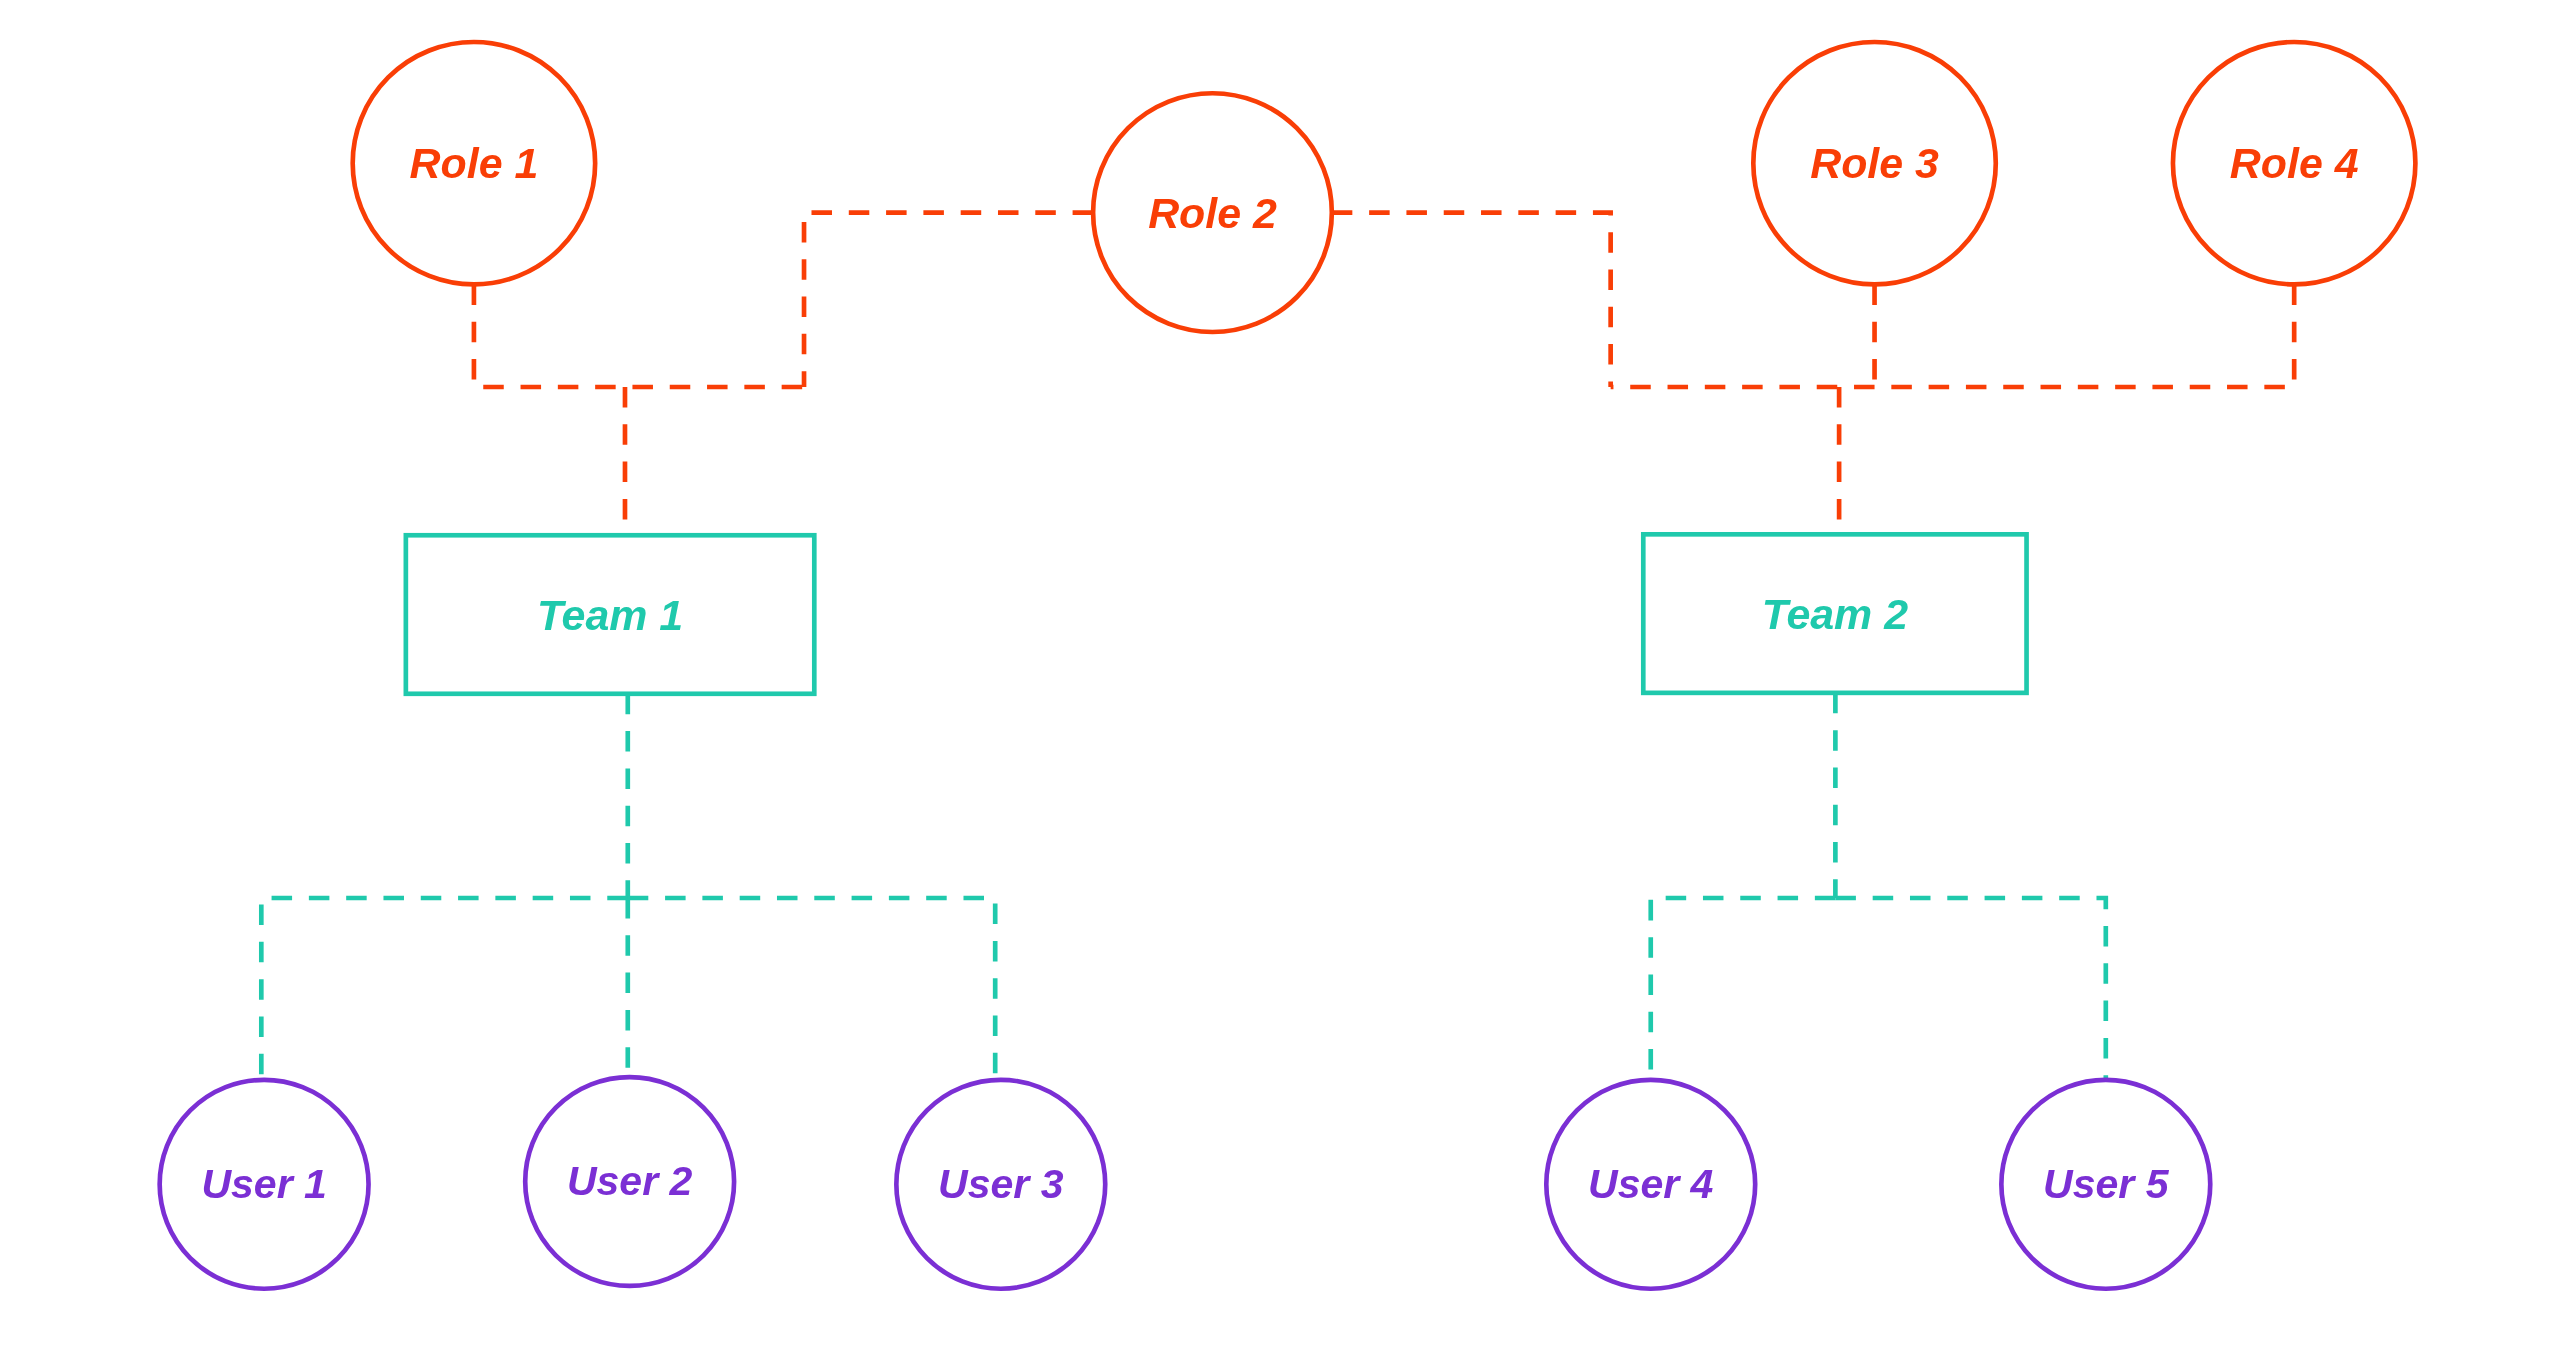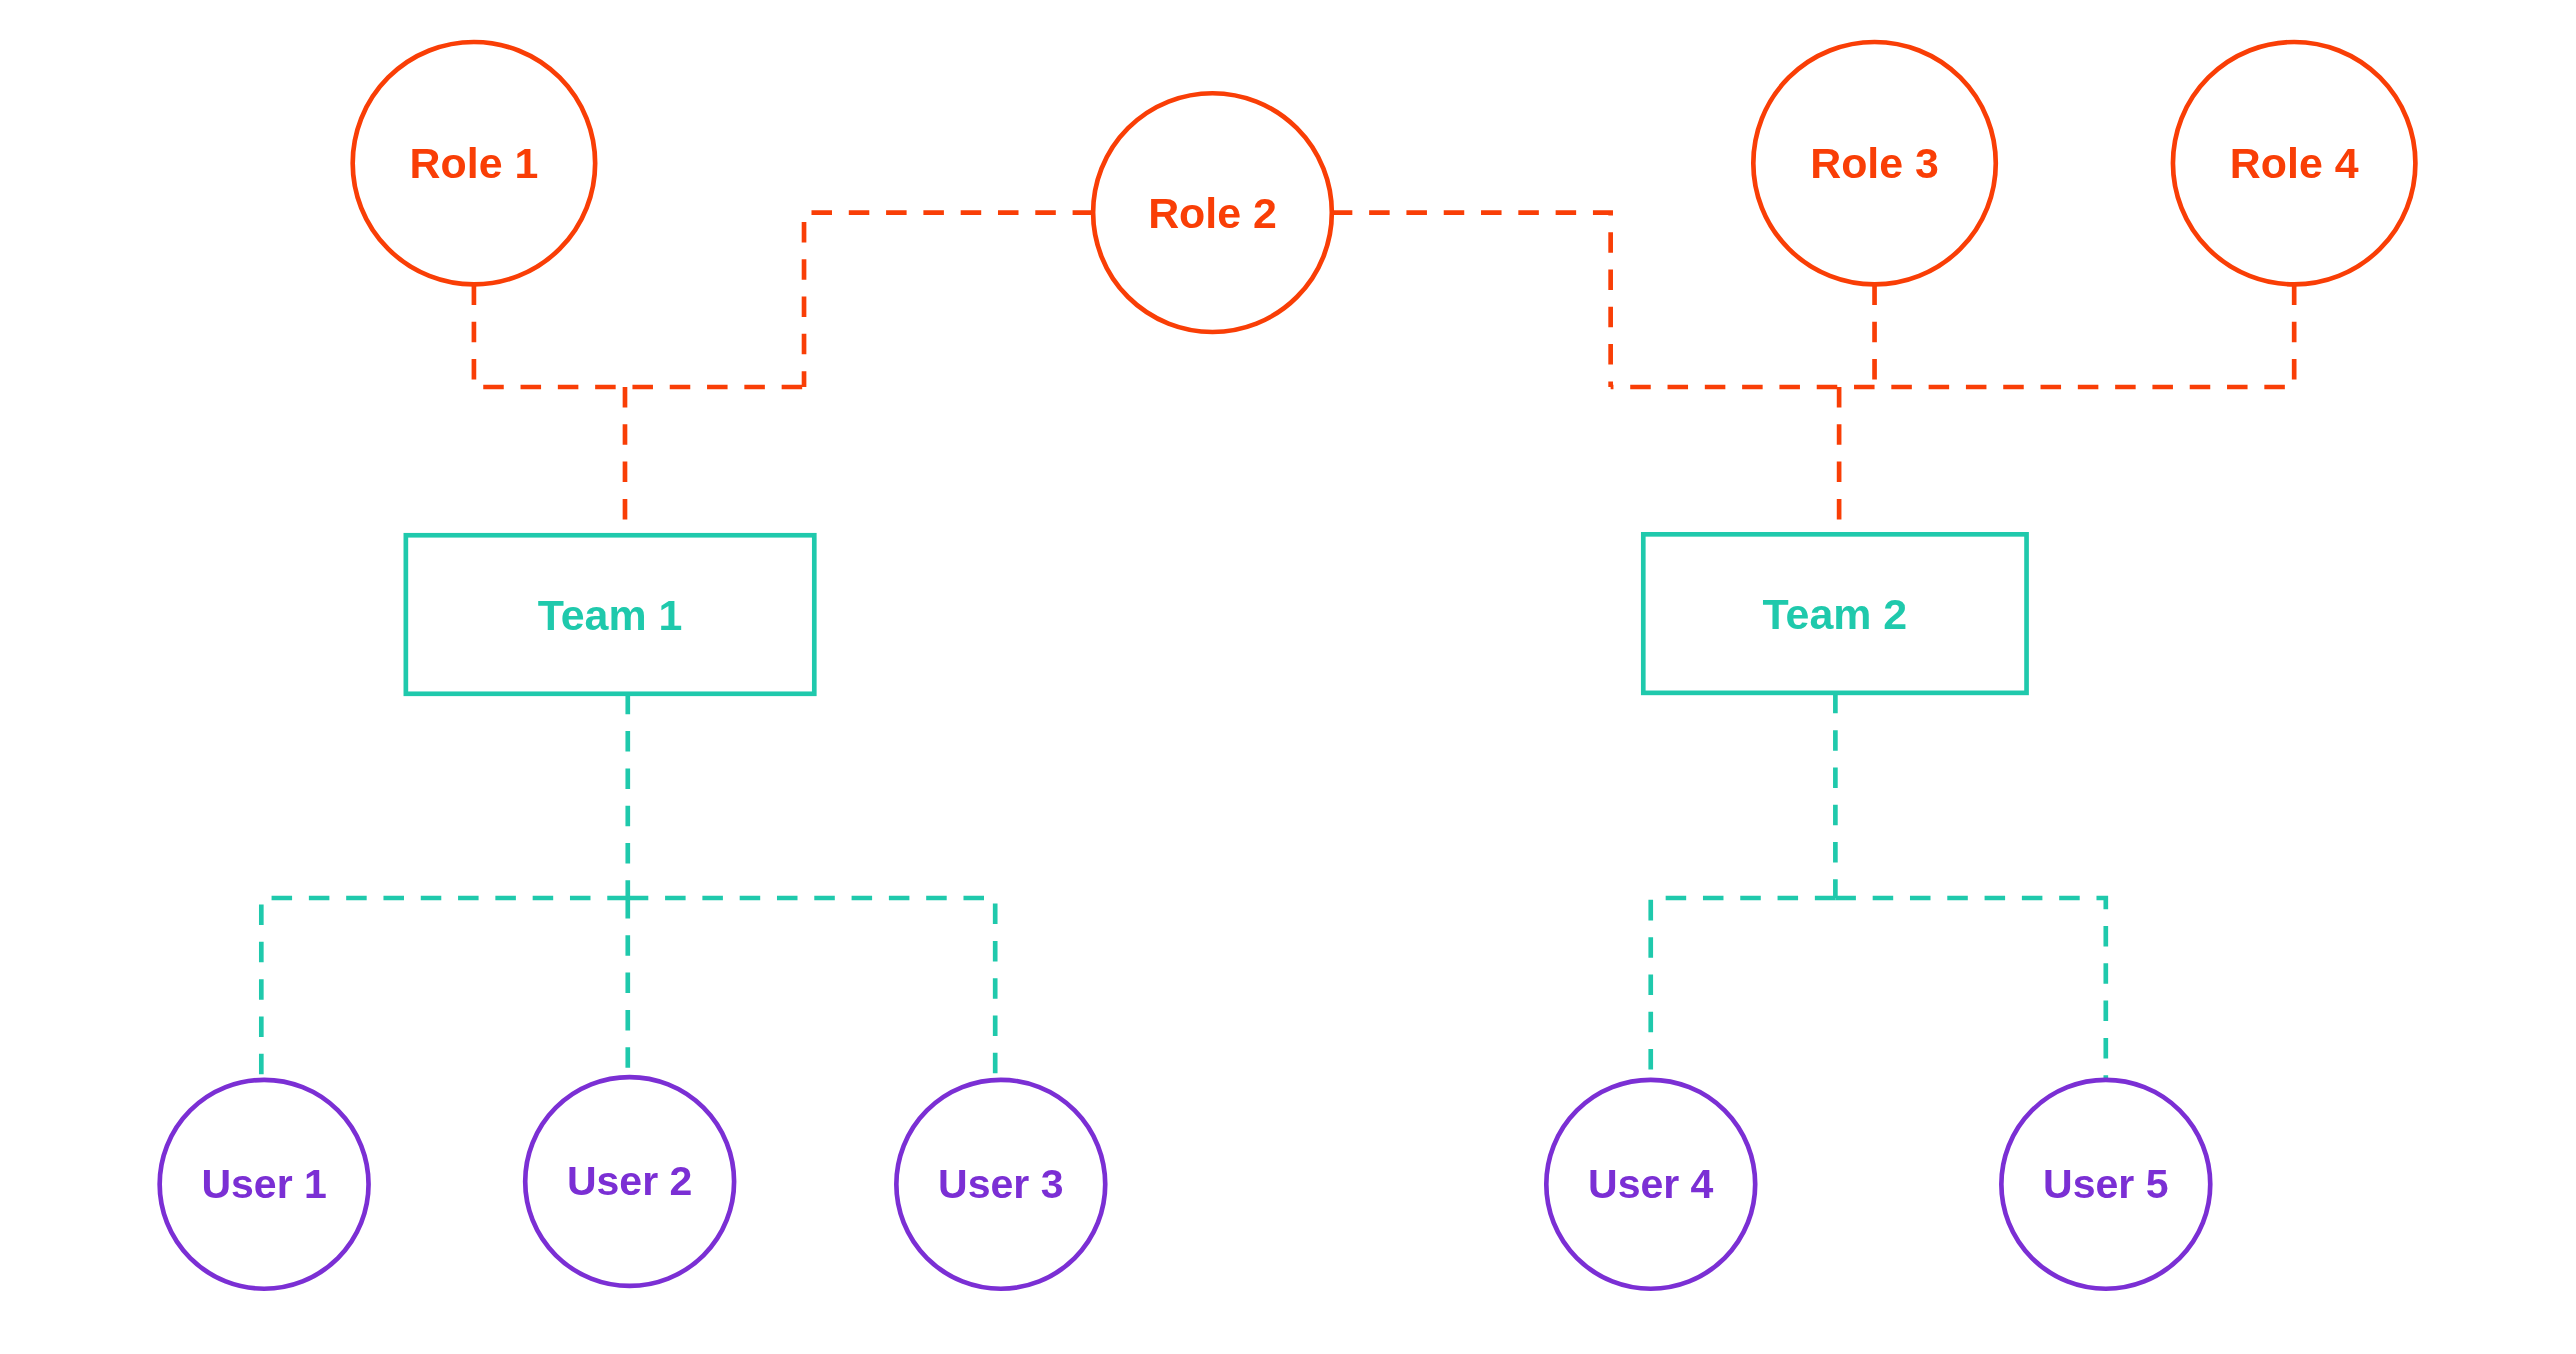--- a/index.html
+++ b/index.html
@@ -35,21 +35,21 @@
   .team-label { font-size: 46px; }
   .user-label { font-size: 44px; }
   .role-shape { fill: #ffffff; }
   .team-shape { fill: #ffffff; }
   .user-shape { fill: #ffffff; }
   .edge { fill: none; }
 </style>
 </head>
 <body>
 
-<div id="stage" style="width: 2576px; height: 1352px; background: rgb(255, 255, 255);">
+<div id="stage" style="width: 2576px; height: 1352px; background: rgb(255, 255, 255); font-style: italic;">
   <svg id="diagram-svg" viewBox="0 0 2762 1452" xmlns="http://www.w3.org/2000/svg">
 
     <g id="role-edges">
       <path class="edge" d="M 508 305 L 508 415 L 862 415" stroke="#F93E06" stroke-width="5" fill="none" stroke-dasharray="22 18"></path>
       <path class="edge" d="M 1172 228 L 862 228 L 862 415" stroke="#F93E06" stroke-width="5" fill="none" stroke-dasharray="22 18"></path>
       <path class="edge" d="M 670 415 L 670 574" stroke="#F93E06" stroke-width="5" fill="none" stroke-dasharray="22 18"></path>
       <path class="edge" d="M 1428 228 L 1727 228 L 1727 415" stroke="#F93E06" stroke-width="5" fill="none" stroke-dasharray="22 18"></path>
       <path class="edge" d="M 2010 305 L 2010 415" stroke="#F93E06" stroke-width="5" fill="none" stroke-dasharray="22 18"></path>
       <path class="edge" d="M 2460 305 L 2460 415 L 1727 415" stroke="#F93E06" stroke-width="5" fill="none" stroke-dasharray="22 18"></path>
       <path class="edge" d="M 1972 415 L 1972 573" stroke="#F93E06" stroke-width="5" fill="none" stroke-dasharray="22 18"></path>

